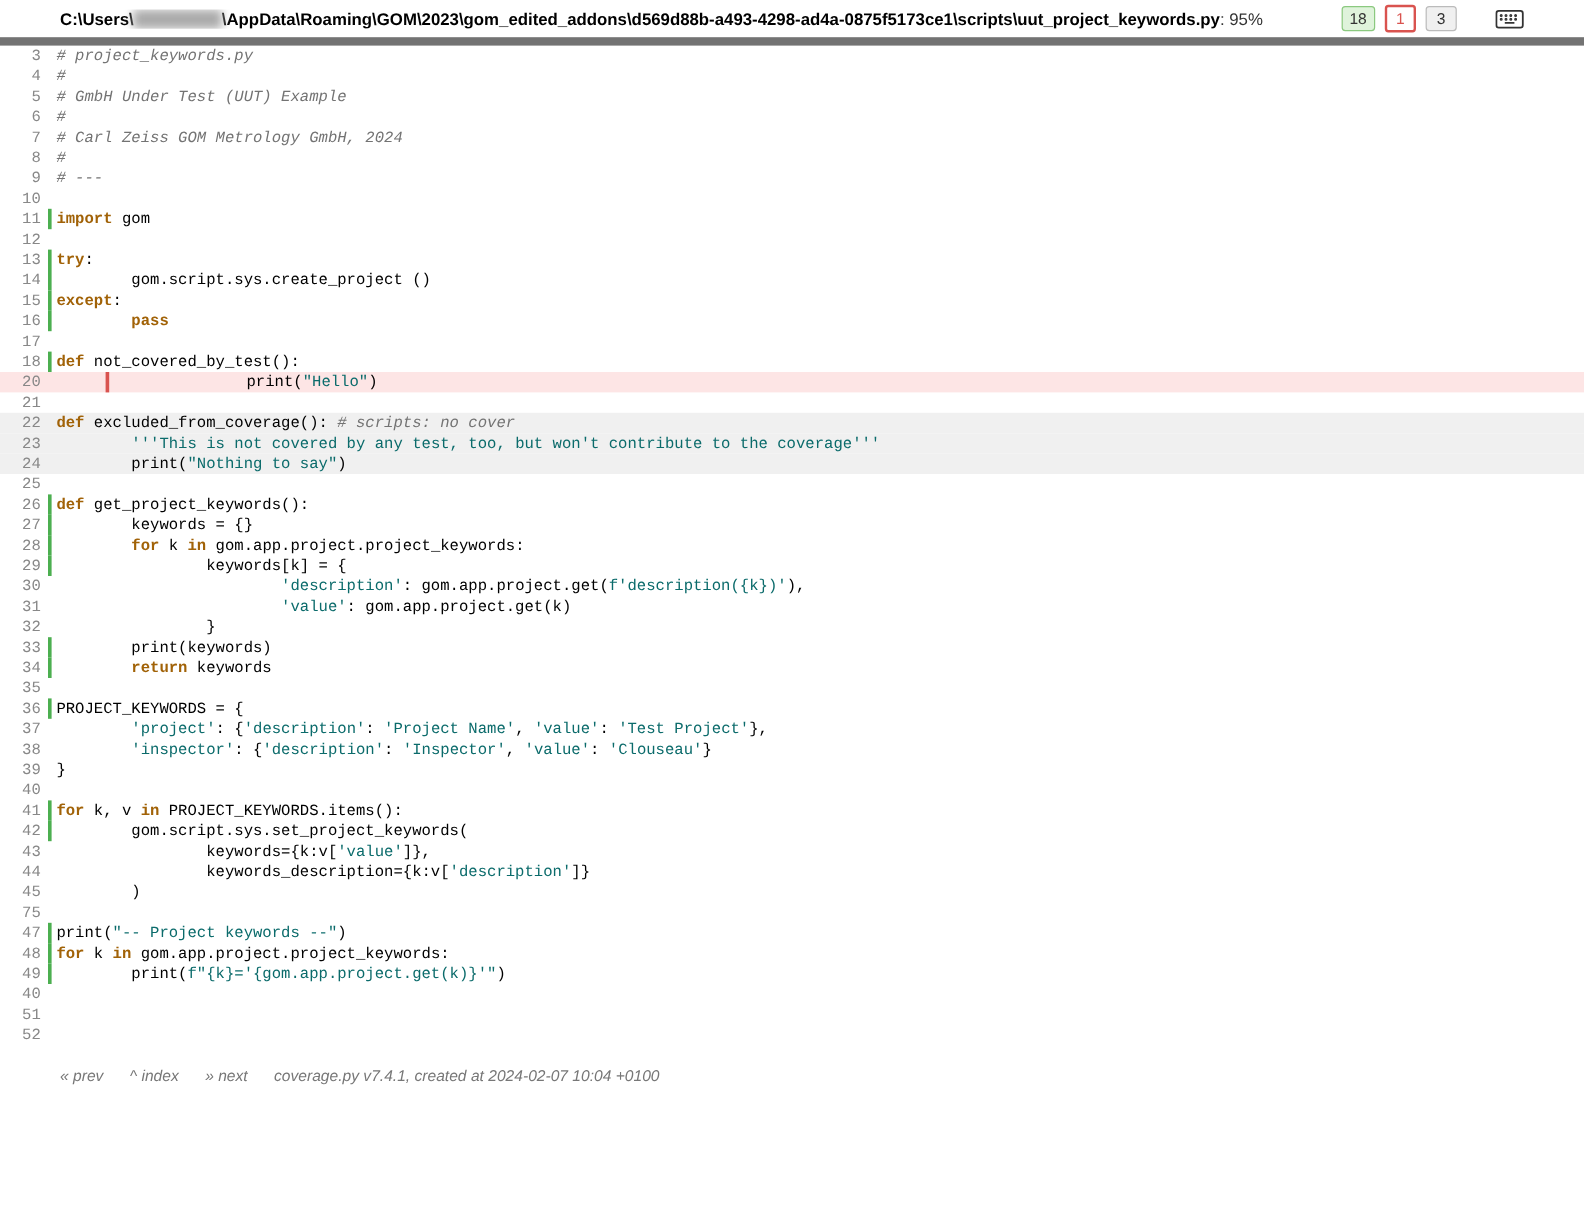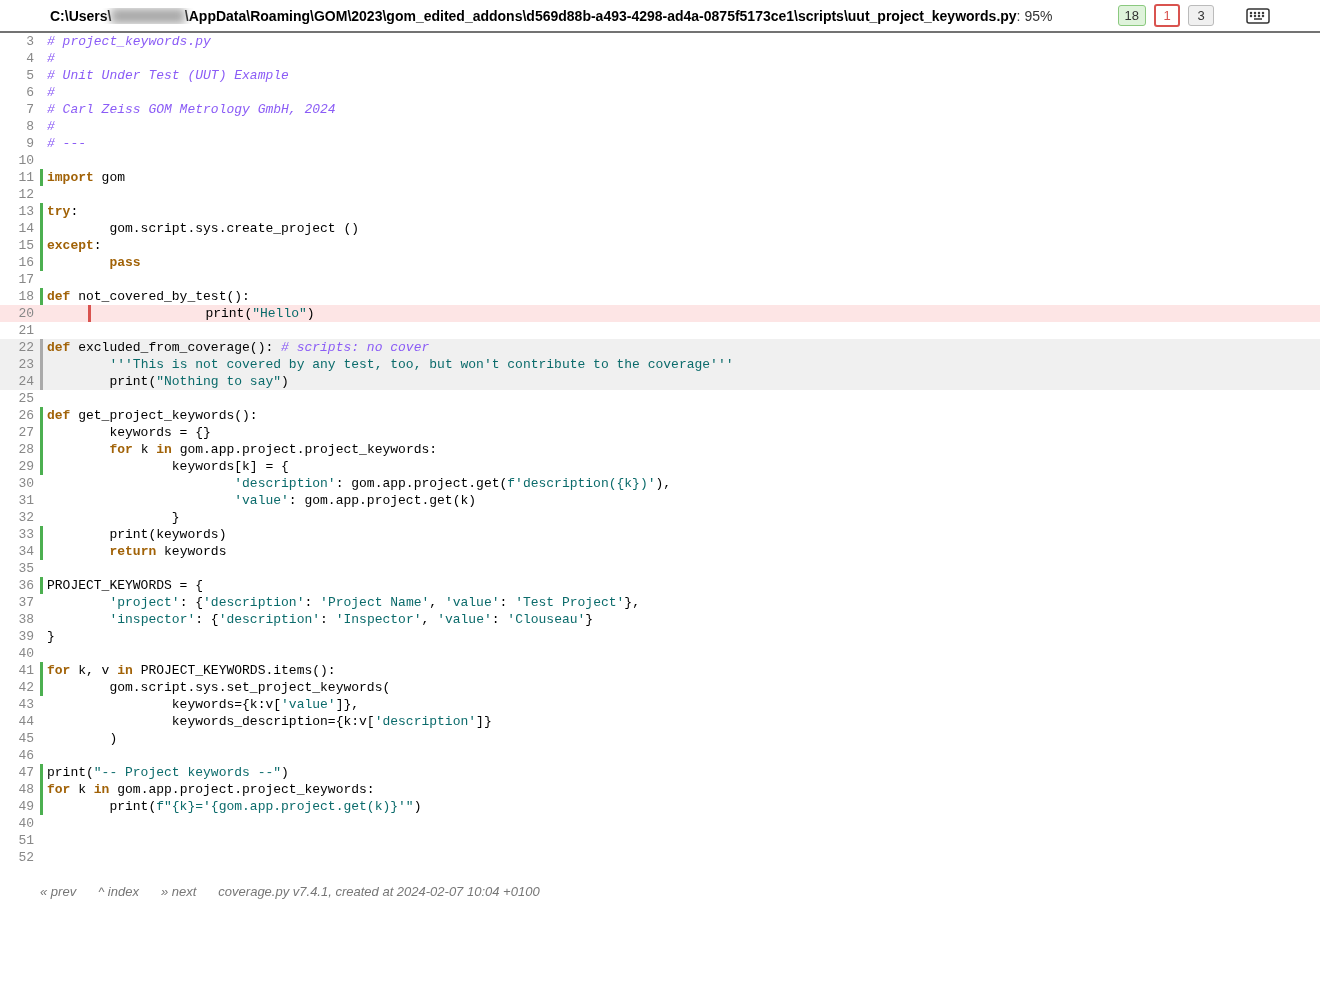--- a/index.html
+++ b/index.html
@@ -5,21 +5,21 @@
     * { margin: 0; padding: 0; box-sizing: border-box; }
     body {
       font-family: "Segoe UI", Arial, sans-serif;
       background: #fff;
       font-size: 14px;
     }
     .header {
       display: flex;
       align-items: center;
       padding: 4px 50px 4px 50px;
-      border-bottom: 2px solid #737373;
+      border-bottom: 7px solid #737373;
       gap: 8px;
     }
     .filepath {
       flex: 1;
       font-weight: bold;
       font-size: 14px;
       color: #000;
       white-space: nowrap;
       overflow: hidden;
     }
@@ -66,27 +66,27 @@
       flex-shrink: 0;
     }
     .coverage-bar {
       width: 3px;
       flex-shrink: 0;
     }
     .cov-run .coverage-bar { background: #4caf50; }
     .cov-miss .coverage-bar { background: #d9534f; }
     .cov-excl .coverage-bar { background: #aaa; }
     .cov-miss { background: #fde5e5; gap: 48px; }
-    .cov-excl { background: #f0f0f0; }
+    .cov-excl { background: #f0f0f0; align-items: flex-end; }
     .code-text { padding-left: 4px; flex: 1; }
     .k { font-weight: bold; color: #a16207; }
-    .c { color: #8b5cf6; font-style: italic; }
+    .c { color: #737373; font-style: italic; }
     .s { color: #0b6b6b; }
     .footer {
-      padding: 18px 40px;
+      padding: 18px 50px;
       color: #777;
       font-style: italic;
       font-size: 13px;
       display: flex;
       gap: 22px;
     }
     .footer a { color: #777; text-decoration: none; cursor: pointer; }
   </style>
 </head>
 <body>
@@ -110,21 +110,21 @@
         <circle cx="13" cy="8" r="0.5" fill="currentColor"></circle>
         <circle cx="17" cy="8" r="0.5" fill="currentColor"></circle>
       <line x1="8" y1="11" x2="16" y2="11"></line>
     </svg>
   </span>
 </div>
 
 <div class="code-container" id="code-container">
     <div class="code-line"><div class="lineno">3</div><div class="coverage-bar"></div><div class="code-text"><span class="c"># project_keywords.py</span></div></div>
     <div class="code-line"><div class="lineno">4</div><div class="coverage-bar"></div><div class="code-text"><span class="c">#</span></div></div>
-    <div class="code-line"><div class="lineno">5</div><div class="coverage-bar"></div><div class="code-text"><span class="c"># Unit Under Test (UUT) Example</span></div></div>
+    <div class="code-line"><div class="lineno">5</div><div class="coverage-bar"></div><div class="code-text"><span class="c"># GmbH Under Test (UUT) Example</span></div></div>
     <div class="code-line"><div class="lineno">6</div><div class="coverage-bar"></div><div class="code-text"><span class="c">#</span></div></div>
     <div class="code-line"><div class="lineno">7</div><div class="coverage-bar"></div><div class="code-text"><span class="c"># Carl Zeiss GOM Metrology GmbH, 2024</span></div></div>
     <div class="code-line"><div class="lineno">8</div><div class="coverage-bar"></div><div class="code-text"><span class="c">#</span></div></div>
     <div class="code-line"><div class="lineno">9</div><div class="coverage-bar"></div><div class="code-text"><span class="c"># ---</span></div></div>
     <div class="code-line"><div class="lineno">10</div><div class="coverage-bar"></div><div class="code-text">&nbsp;</div></div>
     <div class="code-line cov-run"><div class="lineno">11</div><div class="coverage-bar"></div><div class="code-text"><span class="k">import</span><span> gom</span></div></div>
     <div class="code-line"><div class="lineno">12</div><div class="coverage-bar"></div><div class="code-text">&nbsp;</div></div>
     <div class="code-line cov-run"><div class="lineno">13</div><div class="coverage-bar"></div><div class="code-text"><span class="k">try</span><span>:</span></div></div>
     <div class="code-line cov-run"><div class="lineno">14</div><div class="coverage-bar"></div><div class="code-text"><span>        gom.script.sys.create_project ()</span></div></div>
     <div class="code-line cov-run"><div class="lineno">15</div><div class="coverage-bar"></div><div class="code-text"><span class="k">except</span><span>:</span></div></div>
@@ -150,21 +150,21 @@
     <div class="code-line cov-run"><div class="lineno">36</div><div class="coverage-bar"></div><div class="code-text"><span>PROJECT_KEYWORDS = {</span></div></div>
     <div class="code-line"><div class="lineno">37</div><div class="coverage-bar"></div><div class="code-text"><span>        </span><span class="s">'project'</span><span>: {</span><span class="s">'description'</span><span>: </span><span class="s">'Project Name'</span><span>, </span><span class="s">'value'</span><span>: </span><span class="s">'Test Project'</span><span>},</span></div></div>
     <div class="code-line"><div class="lineno">38</div><div class="coverage-bar"></div><div class="code-text"><span>        </span><span class="s">'inspector'</span><span>: {</span><span class="s">'description'</span><span>: </span><span class="s">'Inspector'</span><span>, </span><span class="s">'value'</span><span>: </span><span class="s">'Clouseau'</span><span>}</span></div></div>
     <div class="code-line"><div class="lineno">39</div><div class="coverage-bar"></div><div class="code-text"><span>}</span></div></div>
     <div class="code-line"><div class="lineno">40</div><div class="coverage-bar"></div><div class="code-text">&nbsp;</div></div>
     <div class="code-line cov-run"><div class="lineno">41</div><div class="coverage-bar"></div><div class="code-text"><span class="k">for</span><span> k, v </span><span class="k">in</span><span> PROJECT_KEYWORDS.items():</span></div></div>
     <div class="code-line cov-run"><div class="lineno">42</div><div class="coverage-bar"></div><div class="code-text"><span>        gom.script.sys.set_project_keywords(</span></div></div>
     <div class="code-line"><div class="lineno">43</div><div class="coverage-bar"></div><div class="code-text"><span>                keywords={k:v[</span><span class="s">'value'</span><span>]},</span></div></div>
     <div class="code-line"><div class="lineno">44</div><div class="coverage-bar"></div><div class="code-text"><span>                keywords_description={k:v[</span><span class="s">'description'</span><span>]}</span></div></div>
     <div class="code-line"><div class="lineno">45</div><div class="coverage-bar"></div><div class="code-text"><span>        )</span></div></div>
-    <div class="code-line"><div class="lineno">46</div><div class="coverage-bar"></div><div class="code-text">&nbsp;</div></div>
+    <div class="code-line"><div class="lineno">75</div><div class="coverage-bar"></div><div class="code-text">&nbsp;</div></div>
     <div class="code-line cov-run"><div class="lineno">47</div><div class="coverage-bar"></div><div class="code-text"><span>print(</span><span class="s">"-- Project keywords --"</span><span>)</span></div></div>
     <div class="code-line cov-run"><div class="lineno">48</div><div class="coverage-bar"></div><div class="code-text"><span class="k">for</span><span> k </span><span class="k">in</span><span> gom.app.project.project_keywords:</span></div></div>
     <div class="code-line cov-run"><div class="lineno">49</div><div class="coverage-bar"></div><div class="code-text"><span>        print(</span><span class="s">f"{k}='{gom.app.project.get(k)}'"</span><span>)</span></div></div>
     <div class="code-line"><div class="lineno">40</div><div class="coverage-bar"></div><div class="code-text">&nbsp;</div></div>
     <div class="code-line"><div class="lineno">51</div><div class="coverage-bar"></div><div class="code-text">&nbsp;</div></div>
     <div class="code-line"><div class="lineno">52</div><div class="coverage-bar"></div><div class="code-text">&nbsp;</div></div>
   </div>
 
 <div class="footer">
   <a>« prev</a>

